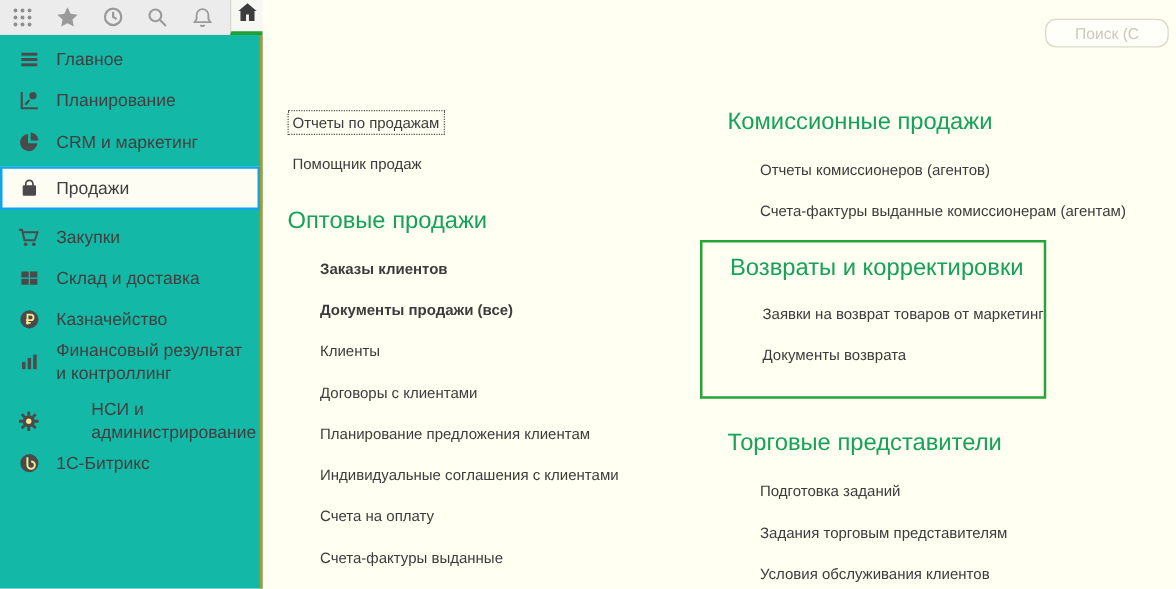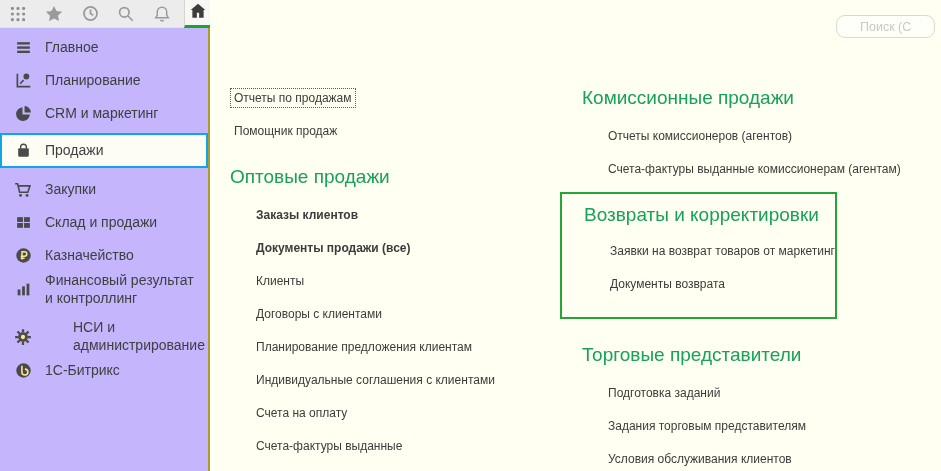--- a/index.html
+++ b/index.html
@@ -27,21 +27,21 @@
   .search-box{
     position:absolute;top:15px;right:6px;width:99px;height:23px;
     border:1px solid #dadaca;border-radius:9px;background:#fffff9;
     font-family:inherit;font-size:12.5px;color:#8f8f85;
     padding:0 23px;box-sizing:border-box;outline:none;
   }
   .search-box::placeholder{color:#c9c9bc;}
   
   .sidebar{
     position:absolute;top:28px;left:0;width:210px;height:443px;
-    background:#c4b5fd;border-right:2px solid #ab9a2d;box-sizing:border-box;
+    background:#14b8a6;border-right:2px solid #ab9a2d;box-sizing:border-box;
     padding-top:3px;
   }
   .side-item{
     display:flex;align-items:center;min-height:33px;
     padding:0 8px 0 14px;box-sizing:border-box;
     font-size:14px;color:#3f3f3f;cursor:pointer;line-height:1.25;
   }
   .side-item .icn{width:18px;height:18px;margin-right:13px;flex:none;display:flex;align-items:center;justify-content:center;}
   .side-item.selected{
     background:#fdfdf3;border:2px solid #0ea5e9;
@@ -178,21 +178,21 @@
       <span class="icn">
         <svg width="17" height="17" viewBox="0 0 16 16">
           <g fill="#4a4a4a">
             <rect x="2" y="3" width="5.5" height="4.5"></rect>
             <rect x="8.5" y="3" width="5.5" height="4.5"></rect>
             <rect x="2" y="8.5" width="5.5" height="4.5"></rect>
             <rect x="8.5" y="8.5" width="5.5" height="4.5"></rect>
           </g>
         </svg>
       </span>
-      <span>Склад и продажи</span>
+      <span>Склад и доставка</span>
     </div>
     <div class="side-item">
       <span class="icn">
         <svg width="17" height="17" viewBox="0 0 16 16">
           <circle cx="8" cy="8" r="6.8" fill="#4a4a4a"></circle>
           <path fill="none" stroke="#f9e88f" stroke-width="1.4" d="M6.6 11.8V4.4h2.4a2.1 2.1 0 0 1 0 4.2H5.4M5.4 10.6h3.6"></path>
         </svg>
       </span>
       <span>Казначейство</span>
     </div>

